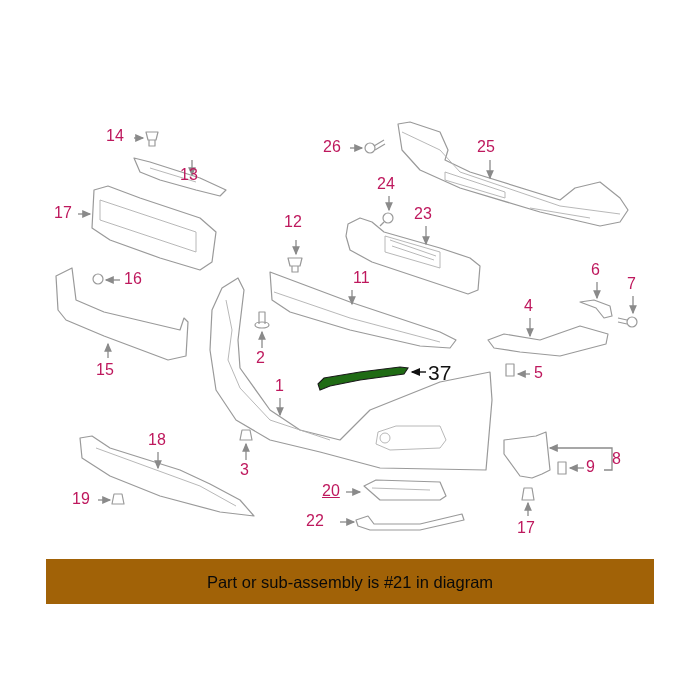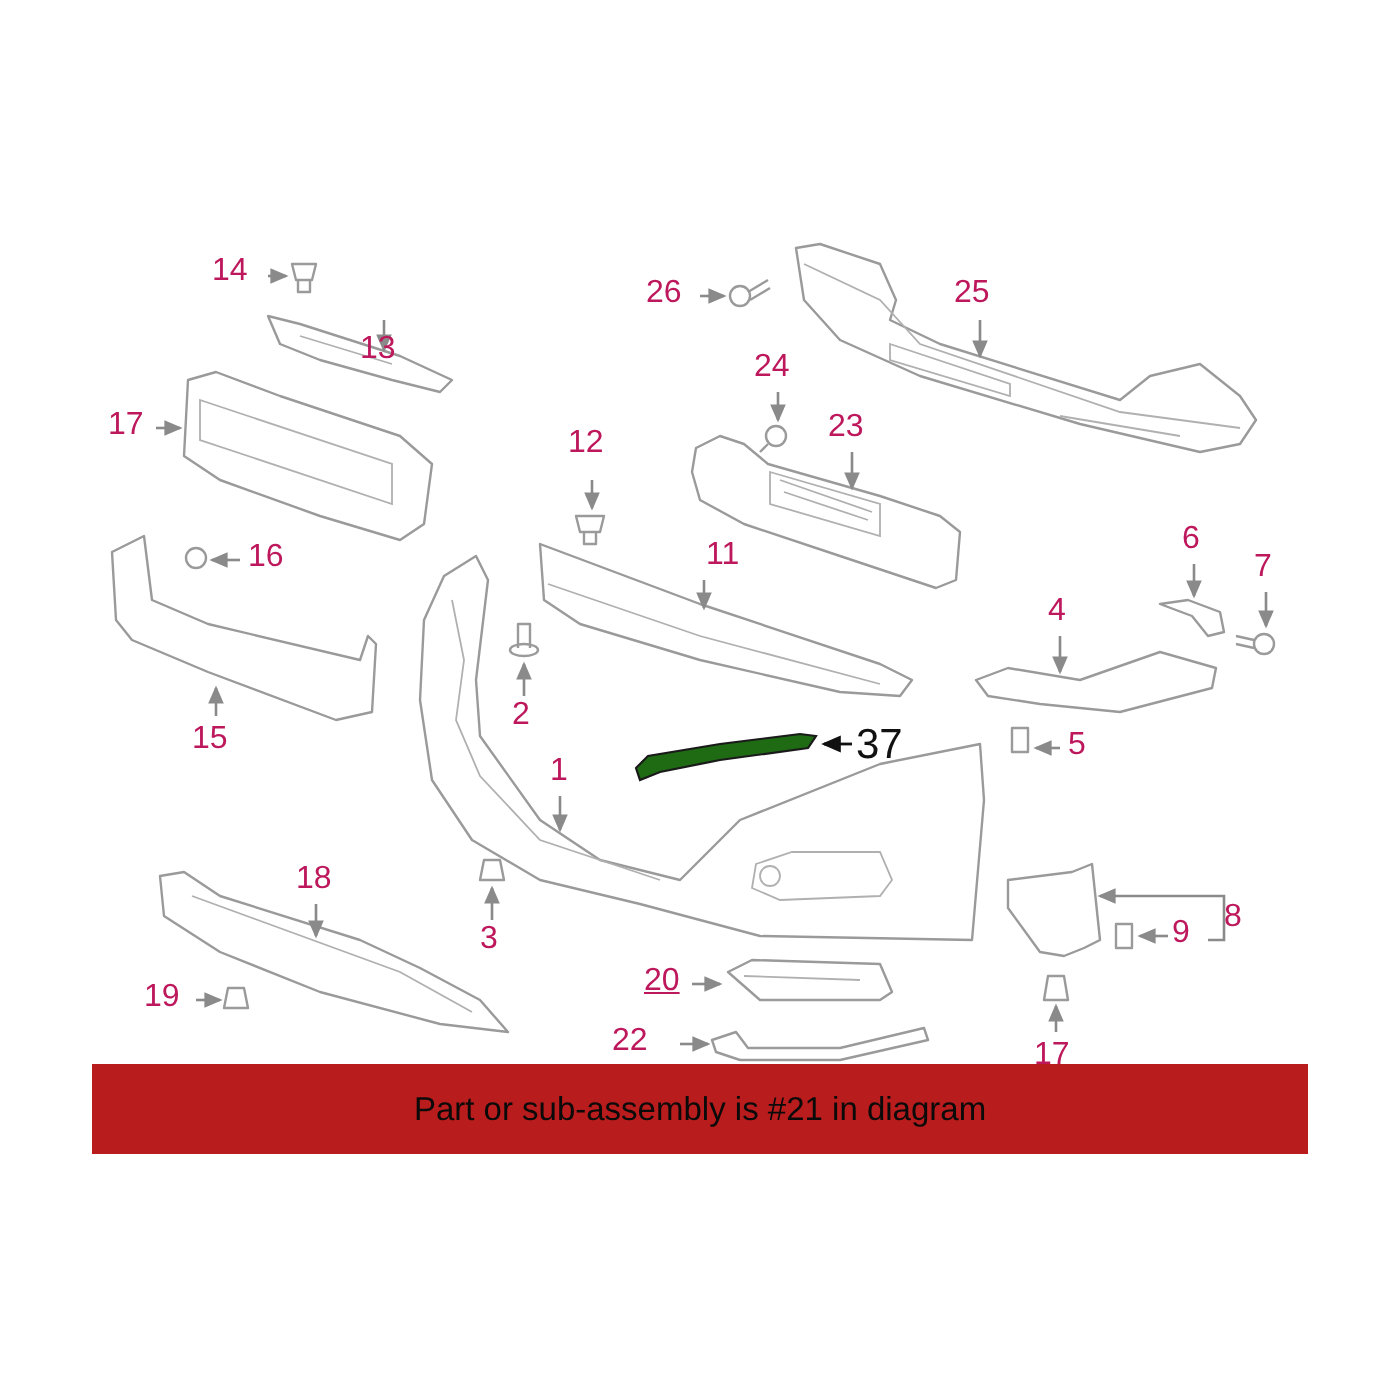--- a/index.html
+++ b/index.html
@@ -1,20 +1,20 @@
 <!DOCTYPE html>
 <html><head>
 <meta charset="utf-8">
 <style>
   html,body{margin:0;padding:0;background:#ffffff;}
   body{width:700px;height:700px;position:relative;overflow:hidden;font-family:"Liberation Sans",sans-serif;}
   #diagram{position:absolute;left:0;top:0;width:700px;height:700px;}
   .callout{position:absolute;font-family:"Liberation Sans",sans-serif;font-size:16px;color:#be185d;line-height:1;white-space:nowrap;}
   .callout.highlight{color:#111111;font-size:21px;}
-  .banner{position:absolute;left:46px;top:532px;width:608px;height:45px;background:#b91c1c;display:flex;flex-direction:column;align-items:center;justify-content:center;}
+  .banner{position:absolute;left:46px;top:559px;width:608px;height:45px;background:#a16207;display:flex;flex-direction:column;align-items:center;justify-content:center;}
   .banner-line{font-family:"Liberation Sans",sans-serif;font-size:16.5px;color:#0a0a0a;line-height:18px;white-space:nowrap;}
   .part{fill:none;stroke:#9a9a9a;stroke-width:1.2;stroke-linejoin:round;}
   .part-fill{fill:#ffffff;stroke:#9a9a9a;stroke-width:1.2;stroke-linejoin:round;}
   .detail{fill:none;stroke:#b0b0b0;stroke-width:0.9;}
   .arrow{stroke:#8a8a8a;stroke-width:1.3;fill:none;}
   .arrowhead{fill:#8a8a8a;}
   .hl{fill:#1f6b14;stroke:#1a1a1a;stroke-width:1.1;}
   .hl-arrow{stroke:#111;stroke-width:1.4;}
   .hl-head{fill:#111;}
 </style>

